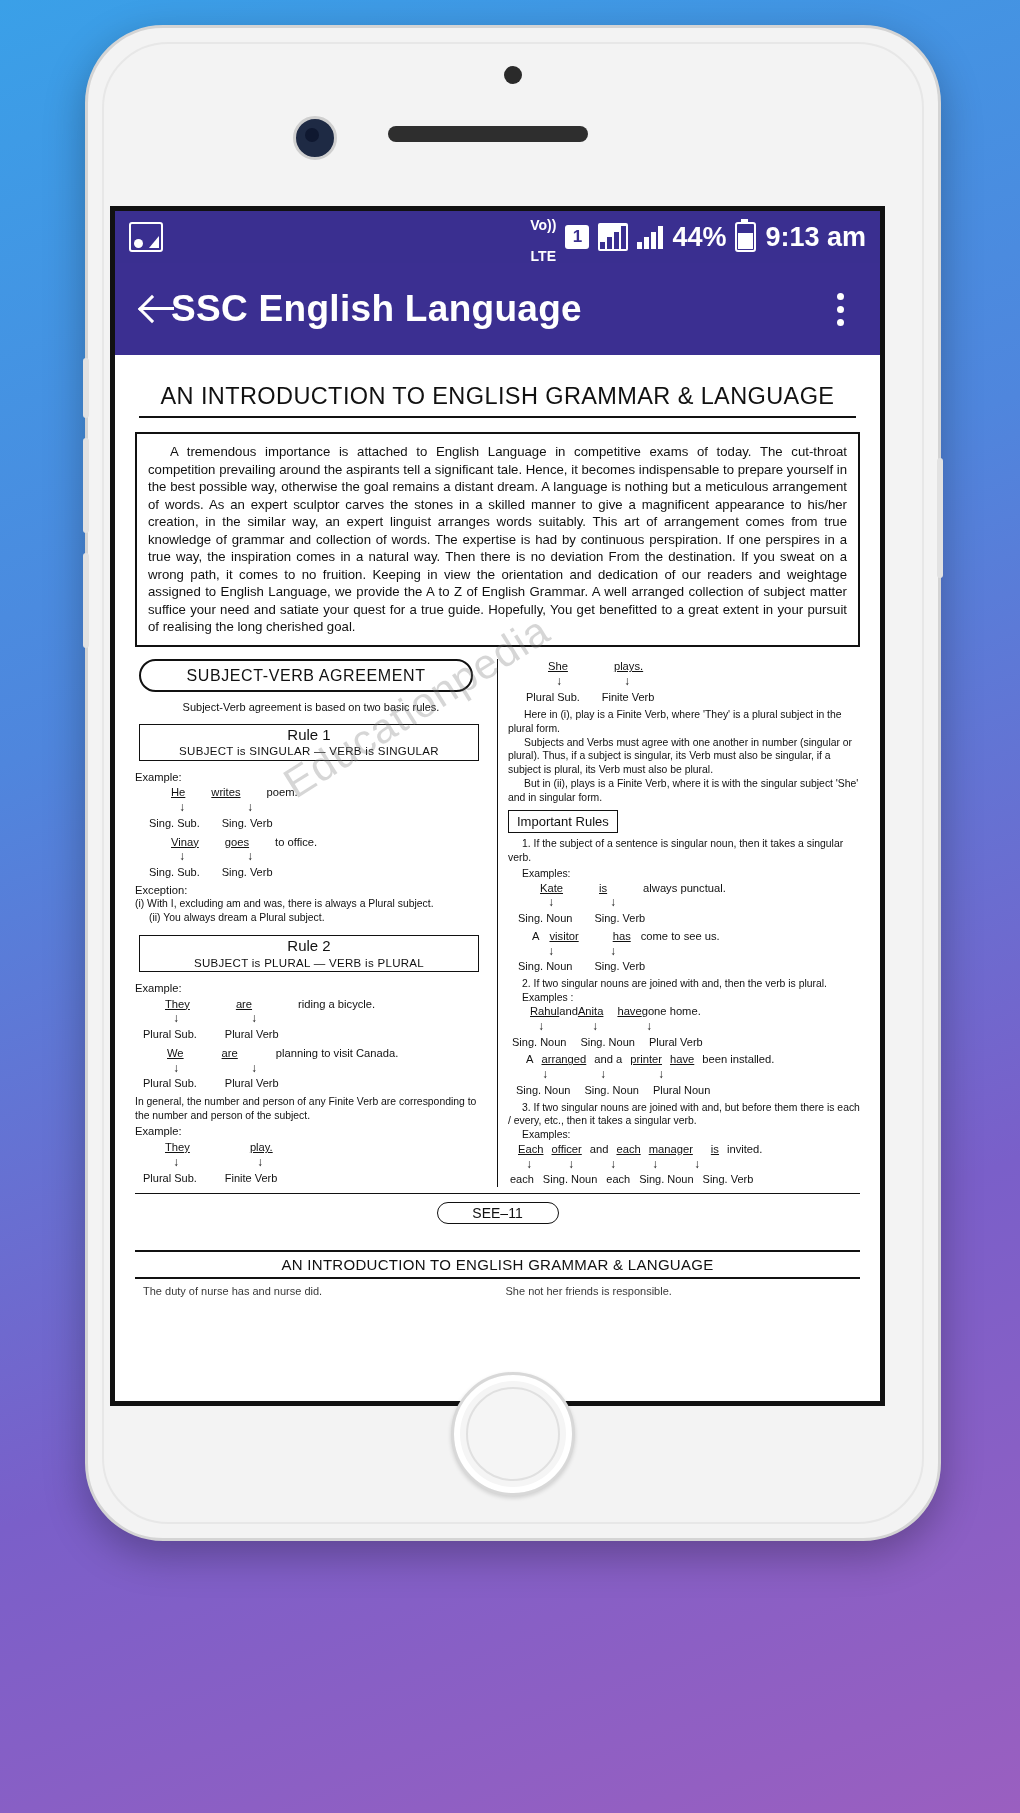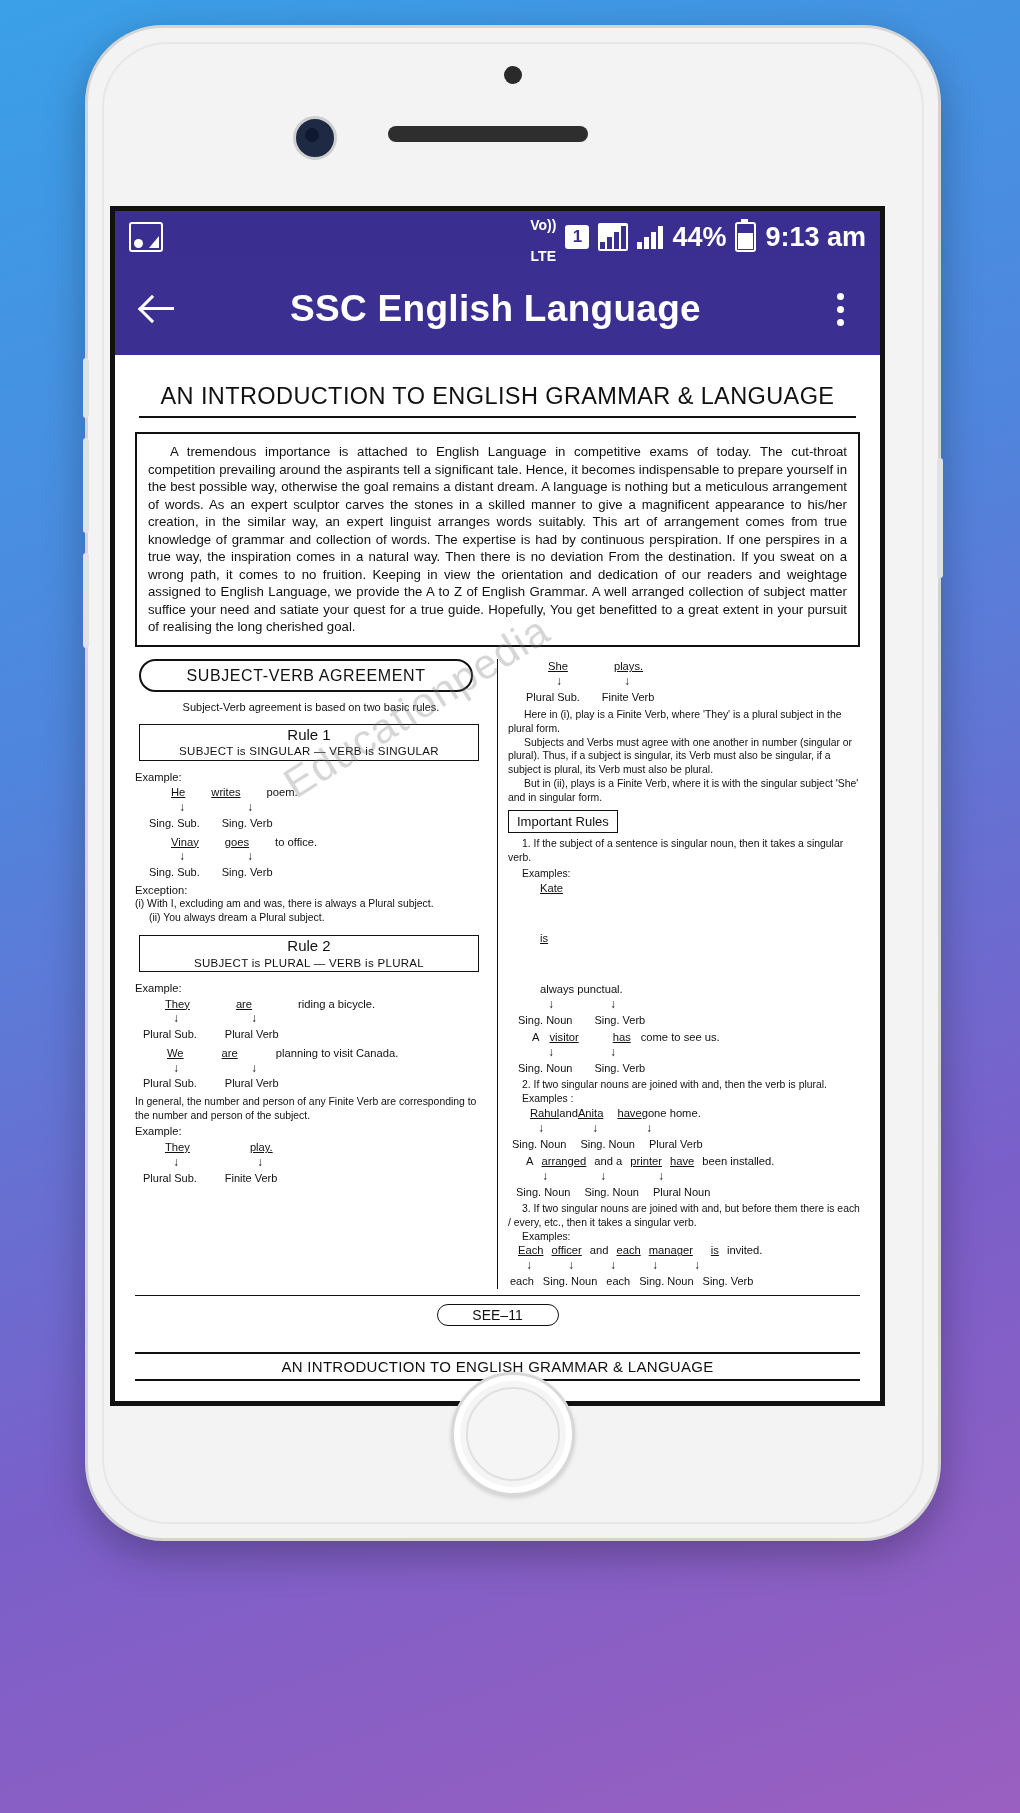--- a/index.html
+++ b/index.html
@@ -88,21 +88,21 @@
   }
   .back-arrow{width:46px;height:46px;position:relative;flex:0 0 auto;cursor:pointer;}
   .back-arrow:before{
     content:"";position:absolute;left:7px;top:21px;width:32px;height:3px;background:#fff;
   }
   .back-arrow:after{
     content:"";position:absolute;left:7px;top:13px;width:17px;height:17px;
     border-left:3px solid #fff;border-bottom:3px solid #fff;transform:rotate(45deg);
   }
   .appbar-title{
-    flex:1;text-align:center;font-size:37px;font-weight:bold;letter-spacing:.3px;
+    flex:1;text-align:left;font-size:37px;font-weight:bold;letter-spacing:.3px;
     margin-left:-10px;
   }
   .kebab{width:40px;display:flex;flex-direction:column;align-items:center;gap:6px;cursor:pointer;}
   .kebab span{width:7px;height:7px;border-radius:50%;background:#fff;display:block;}
 
   
   .page{
     background:#fff;height:calc(100% - 144px);overflow:hidden;position:relative;
     padding:0;
   }
@@ -335,21 +335,21 @@
 
             <div class="tiny" style="text-indent:16px;margin-top:4px;">Here in (i), play is a Finite Verb, where 'They' is a plural subject in the plural form.</div>
             <div class="tiny" style="text-indent:16px;">Subjects and Verbs must agree with one another in number (singular or plural). Thus, if a subject is singular, its Verb must also be singular, if a subject is plural, its Verb must also be plural.</div>
             <div class="tiny" style="text-indent:16px;">But in (ii), plays is a Finite Verb, where it is with the singular subject 'She' and in singular form.</div>
 
             <div class="imp-box">Important Rules</div>
 
             <div class="tiny" style="text-indent:14px;">1. If the subject of a sentence is singular noun, then it takes a singular verb.</div>
             <div class="tiny" style="padding-left:14px;margin-top:2px;">Examples:</div>
 
-            <div class="row" style="padding-left:32px;gap:36px;flex-direction:column;">
+            <div class="row" style="padding-left:32px;gap:36px;">
               <span class="u">Kate</span>
               <span class="u">is</span>
               <span>always punctual.</span>
             </div>
             <div class="row arrows" style="padding-left:40px;gap:56px;">
                 <span>↓</span>
                 <span>↓</span>
               </div>
             <div class="lbl-row" style="padding-left:10px;gap:22px;">
               <span>Sing. Noun</span>
@@ -441,19 +441,23 @@
         </div>
 
         <div class="see-wrap">
           <div class="see">SEE–11</div>
         </div>
 
         <div class="footer-title">
           <span>AN INTRODUCTION TO ENGLISH GRAMMAR &amp; LANGUAGE</span>
         </div>
 
+        <div class="next-lines">
+          <div>The duty of  nurse    has    and   nurse   did.</div>
+          <div>She not her friends   is responsible.</div>
+        </div>
 
       </div>
     </div>
   </div>
 
   <div class="home-btn"></div>
 </div>
 
 </body></html>

